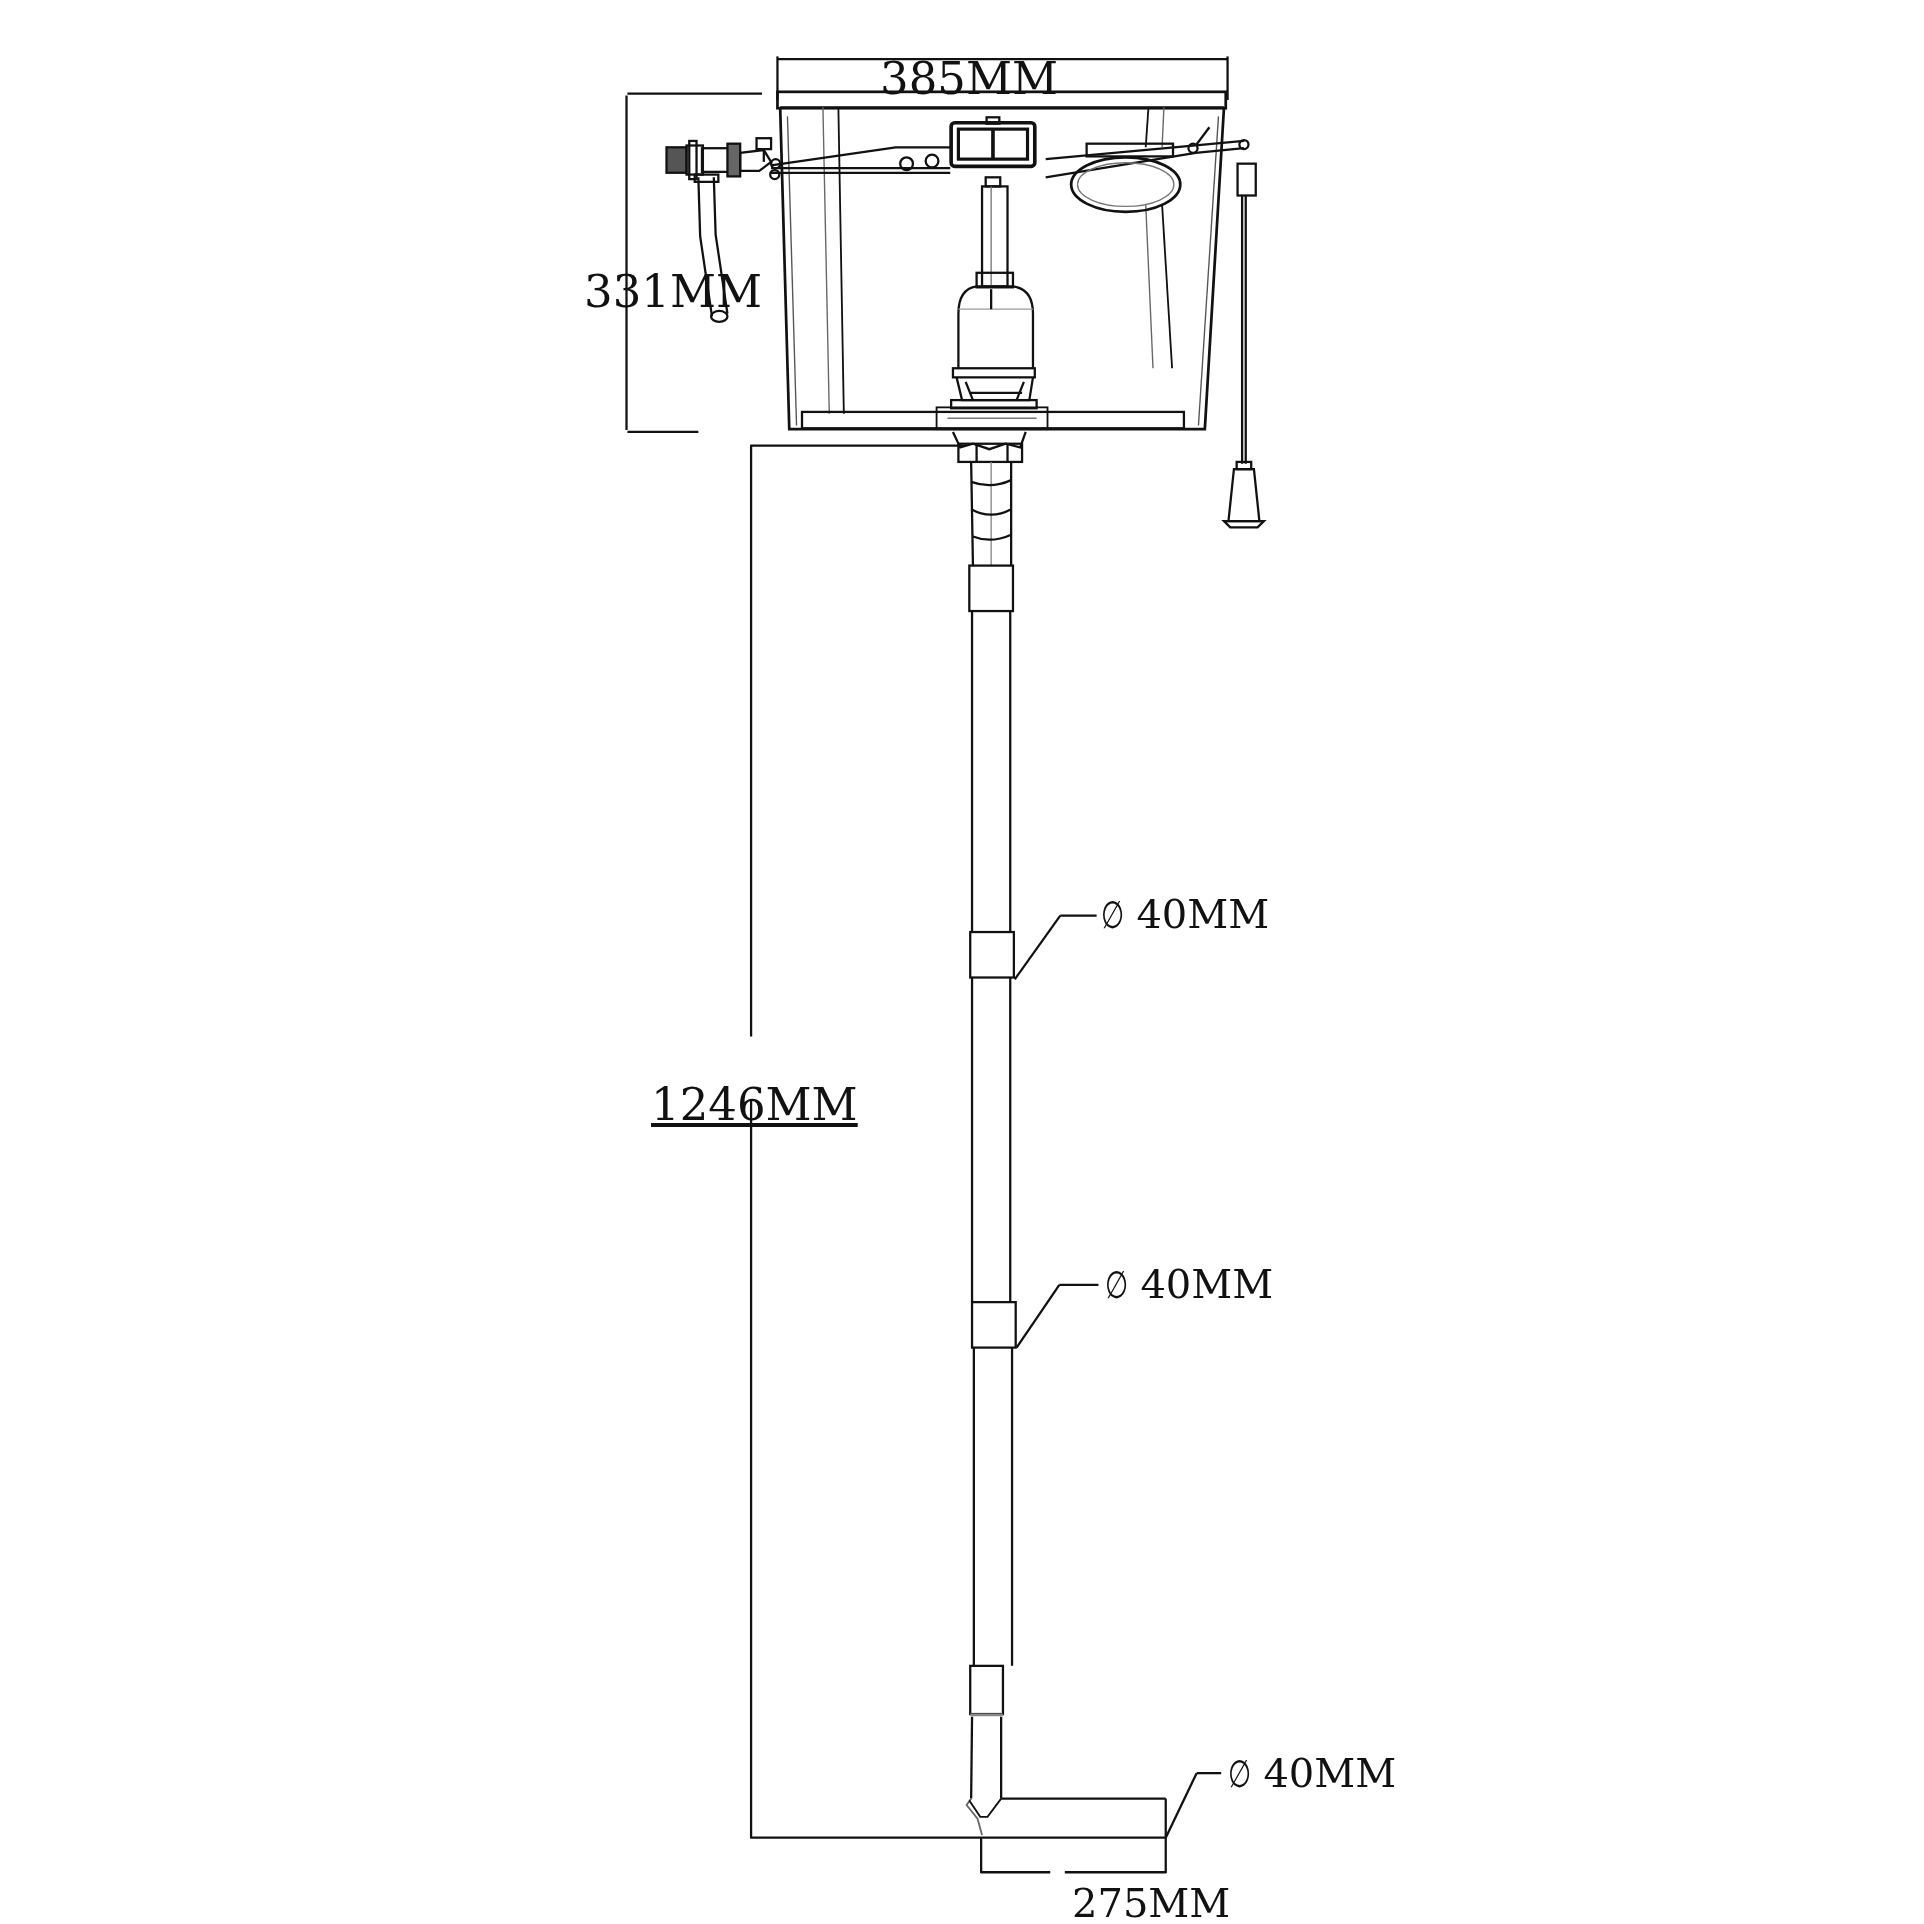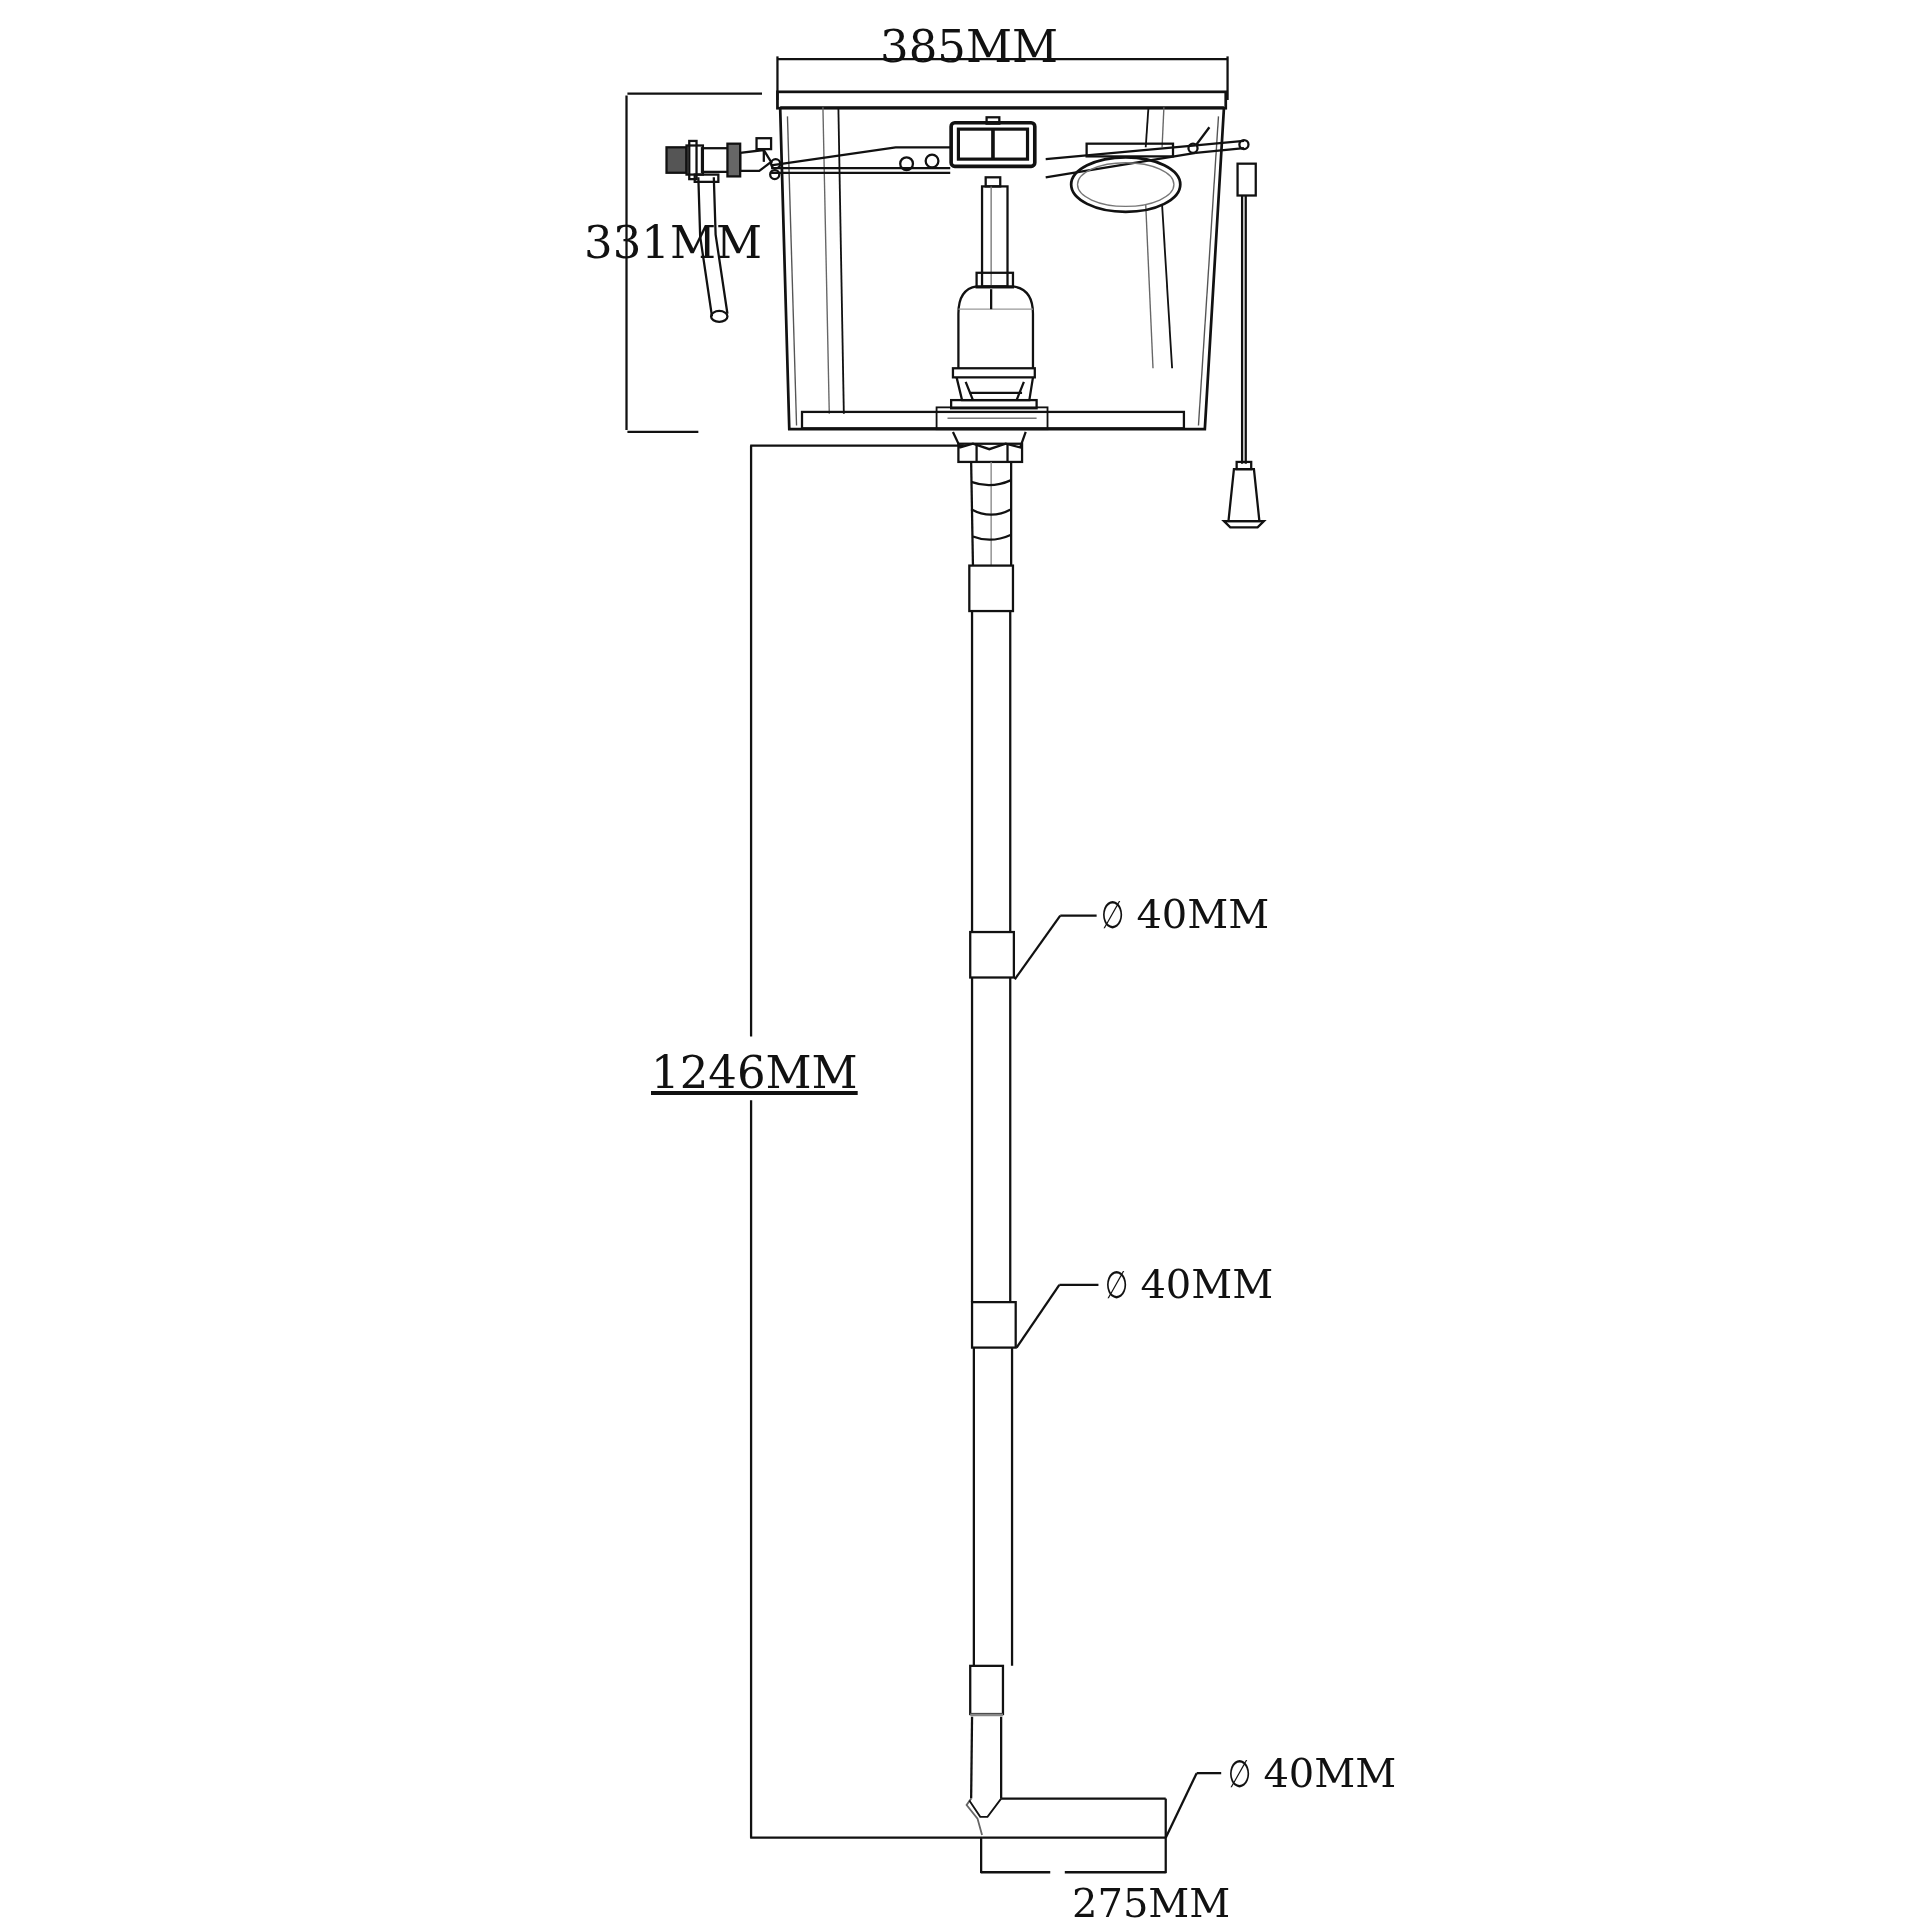--- a/index.html
+++ b/index.html
@@ -5,21 +5,21 @@
   html, body { margin: 0; padding: 0; background: #ffffff; }
   body { width: 1925px; height: 1925px; position: relative; overflow: hidden; }
   svg { position: absolute; left: 0; top: 0; }
   .dim-label {
     position: absolute;
     font-family: "DejaVu Serif", "Liberation Serif", serif;
     color: #111111;
     white-space: nowrap;
     line-height: 1;
   }
-  .big { font-size: 45px; }
+  .big { font-size: 45px; margin-top: 32px; }
   .mid { font-size: 40px; }
   .dia { display: inline-block; font-size: 38px; margin-right: 7.3px; transform: scaleX(0.7); }
 </style>
 </head>
 <body>
 
 <svg width="1925" height="1925" viewBox="0 0 2117 2117">
   <g stroke="#111" fill="none" stroke-width="2.5">
 
     <g>
@@ -193,21 +193,21 @@
       <line x1="1165" y1="1413" x2="1208" y2="1413"></line>
     </g>
     <g>
       <line x1="1282" y1="2021" x2="1316" y2="1950"></line>
       <line x1="1316" y1="1950" x2="1343" y2="1950"></line>
     </g>
   </g>
 </svg>
 
 <div class="dim-label big" style="left:880px; top:23.6px;">385MM</div>
-<div class="dim-label big" style="left:584px; top:220px;">331MM</div>
+<div class="dim-label big" style="left:584px; top:237px;">331MM</div>
 <div class="dim-label big" style="left:651px; top:1050px;text-decoration:underline;">1246MM</div>
 <div class="dim-label mid" style="left:1072px; top:1883px;">275MM</div>
 
 <div class="dim-label mid" style="left:1096px; top:894px;">
   <span class="dia">∅</span><span>40MM</span>
 </div>
 <div class="dim-label mid" style="left:1100px; top:1264px;">
   <span class="dia">∅</span><span>40MM</span>
 </div>
 <div class="dim-label mid" style="left:1223px; top:1753px;">

